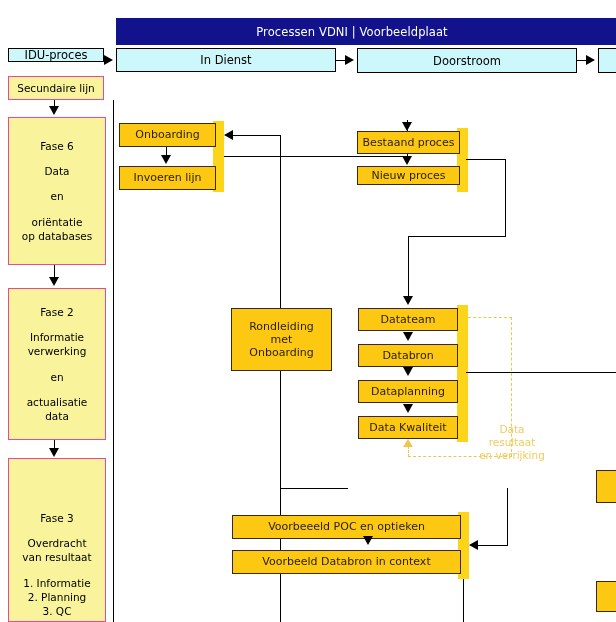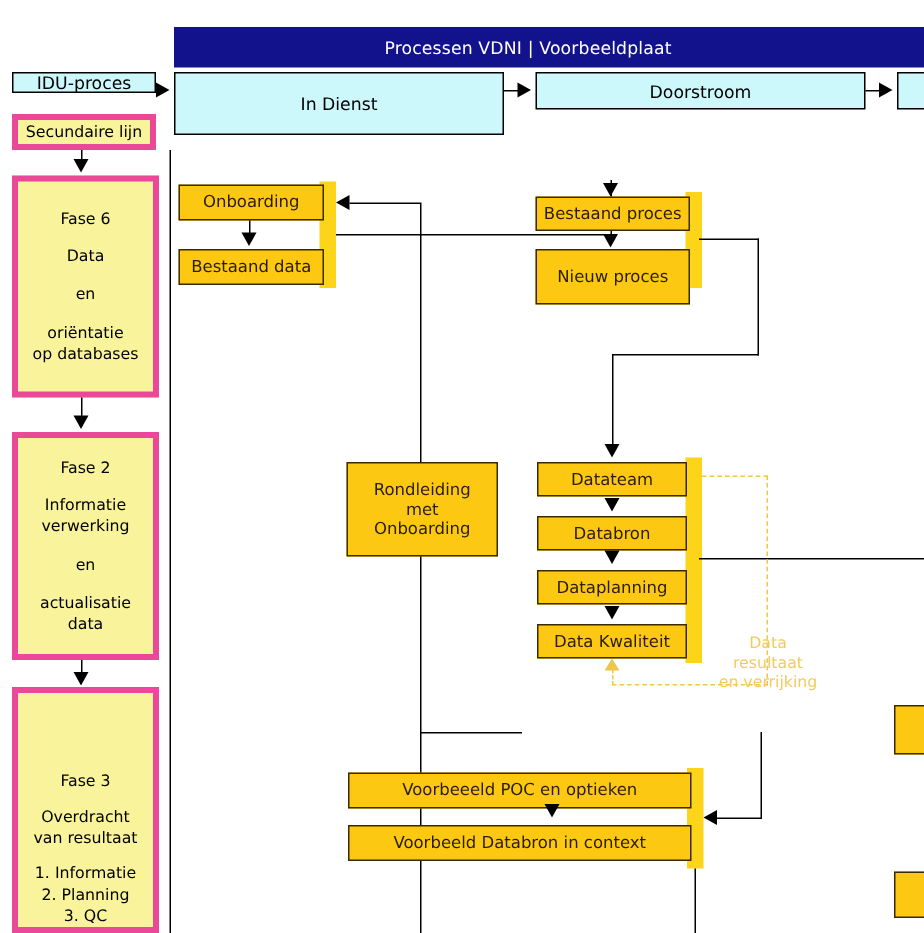--- a/index.html
+++ b/index.html
@@ -12,21 +12,21 @@
 
   
   .banner{background:#12128c;color:#ffffff;display:flex;align-items:center;
           justify-content:center;font-size:11.5px;letter-spacing:.1px;}
 
   
   .cyan{background:#ccf7fb;border:1px solid #000;display:flex;align-items:center;
         justify-content:center;font-size:11.5px;color:#000;}
 
   
-  .pale{background:#f9f39b;border:4px solid #ec4899;display:flex;flex-direction:column;
+  .pale{background:#f9f39b;border:1px solid #ec4899;display:flex;flex-direction:column;
         align-items:center;justify-content:center;font-size:10.5px;color:#000;
         text-align:center;line-height:1.35;}
   .pale .ln{display:block;}
   .pale .gap{height:11px;}
 
   
   .orange{background:#fcc812;border:1px solid #3b2a00;display:flex;align-items:center;
           justify-content:center;font-size:11px;color:#2a1e00;text-align:center;
           line-height:1.2;}
   
@@ -61,21 +61,21 @@
 
   <div class="abs banner" style="left:116px;top:18px;width:500px;height:27px;">
     <span style="padding-right:28px;">Processen VDNI | Voorbeeldplaat</span>
   </div>
 
   <div class="abs cyan" style="left:8px;top:48px;width:96px;height:14px;">
     <span>IDU-proces</span>
   </div>
   <div class="arr-r" style="left:104px;top:55px;"></div>
 
-  <div class="abs cyan" style="left:116px;top:48px;width:220px;height:42px;">
+  <div class="abs cyan" style="left:116px;top:48px;width:220px;height:24px;">
     <span>In Dienst</span>
   </div>
   <div class="h" style="left:336px;top:60px;width:12px;"></div>
   <div class="arr-r" style="left:345px;top:55px;"></div>
 
   <div class="abs cyan" style="left:357px;top:48px;width:220px;height:25px;">
     <span>Doorstroom</span>
   </div>
   <div class="h" style="left:577px;top:60px;width:12px;"></div>
   <div class="arr-r" style="left:586px;top:55px;"></div>
@@ -127,37 +127,37 @@
     <span class="ln">3. QC</span>
   </div>
 
   <div class="abs shadow" style="left:213px;top:121px;width:11px;height:71px;"></div>
   <div class="abs orange" style="left:119px;top:123px;width:97px;height:24px;">
     <span>Onboarding</span>
   </div>
   <div class="v" style="left:166px;top:147px;height:10px;"></div>
   <div class="arr-d" style="left:161px;top:155px;"></div>
   <div class="abs orange" style="left:119px;top:166px;width:97px;height:24px;">
-    <span>Bestaand data</span>
+    <span>Invoeren lijn</span>
   </div>
 
   <div class="arr-l" style="left:224px;top:130px;"></div>
   <div class="h" style="left:233px;top:135px;width:47px;"></div>
   <div class="v" style="left:280px;top:135px;height:487px;"></div>
 
   <div class="h" style="left:224px;top:156px;width:184px;"></div>
   <div class="v" style="left:407px;top:120px;height:36px;"></div>
 
   <div class="abs shadow" style="left:457px;top:128px;width:11px;height:64px;"></div>
   <div class="arr-d" style="left:402px;top:122px;"></div>
   <div class="abs orange" style="left:357px;top:131px;width:103px;height:23px;">
     <span>Bestaand proces</span>
   </div>
   <div class="arr-d" style="left:402px;top:156px;"></div>
-  <div class="abs orange" style="left:357px;top:166px;width:103px;height:37px;">
+  <div class="abs orange" style="left:357px;top:166px;width:103px;height:19px;">
     <span>Nieuw proces</span>
   </div>
 
   <div class="h" style="left:466px;top:159px;width:40px;"></div>
   <div class="v" style="left:505px;top:159px;height:78px;"></div>
   <div class="h" style="left:408px;top:236px;width:98px;"></div>
   <div class="v" style="left:408px;top:236px;height:61px;"></div>
   <div class="arr-d" style="left:403px;top:296px;"></div>
 
   <div class="abs orange" style="left:231px;top:308px;width:101px;height:63px;flex-direction:column;">

